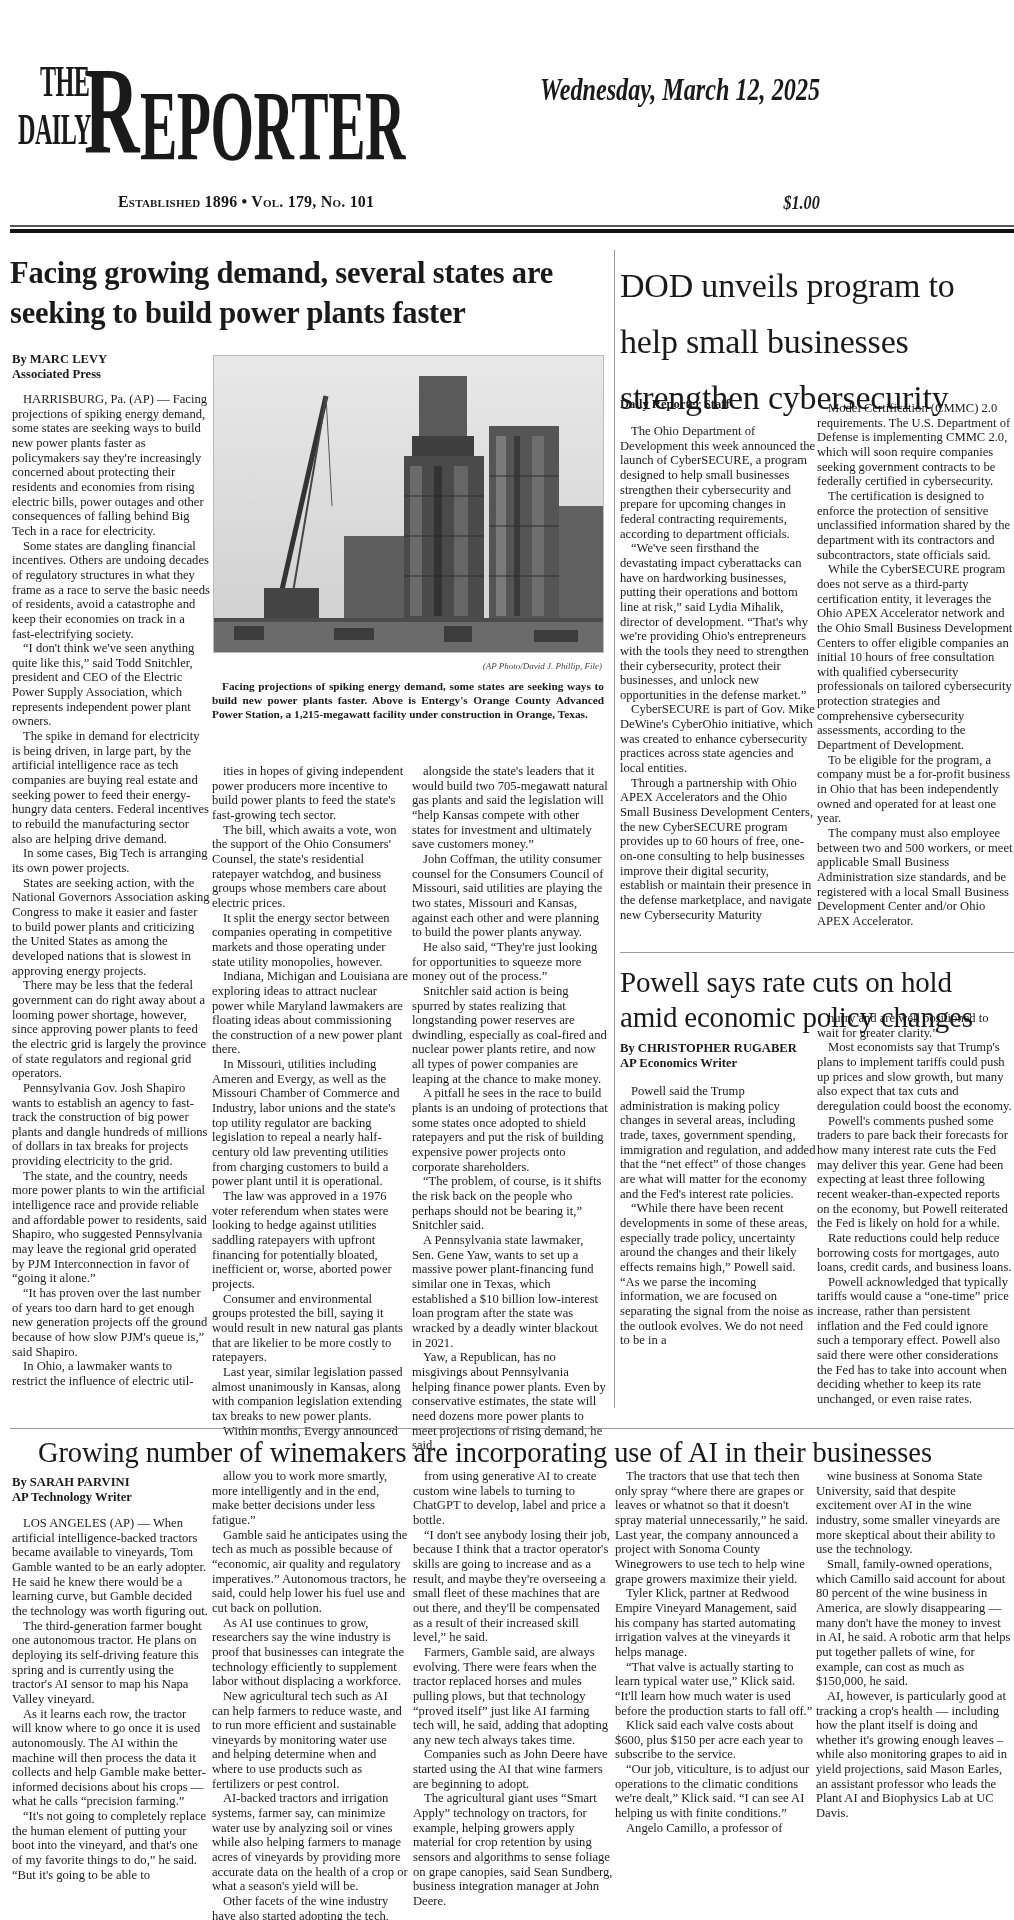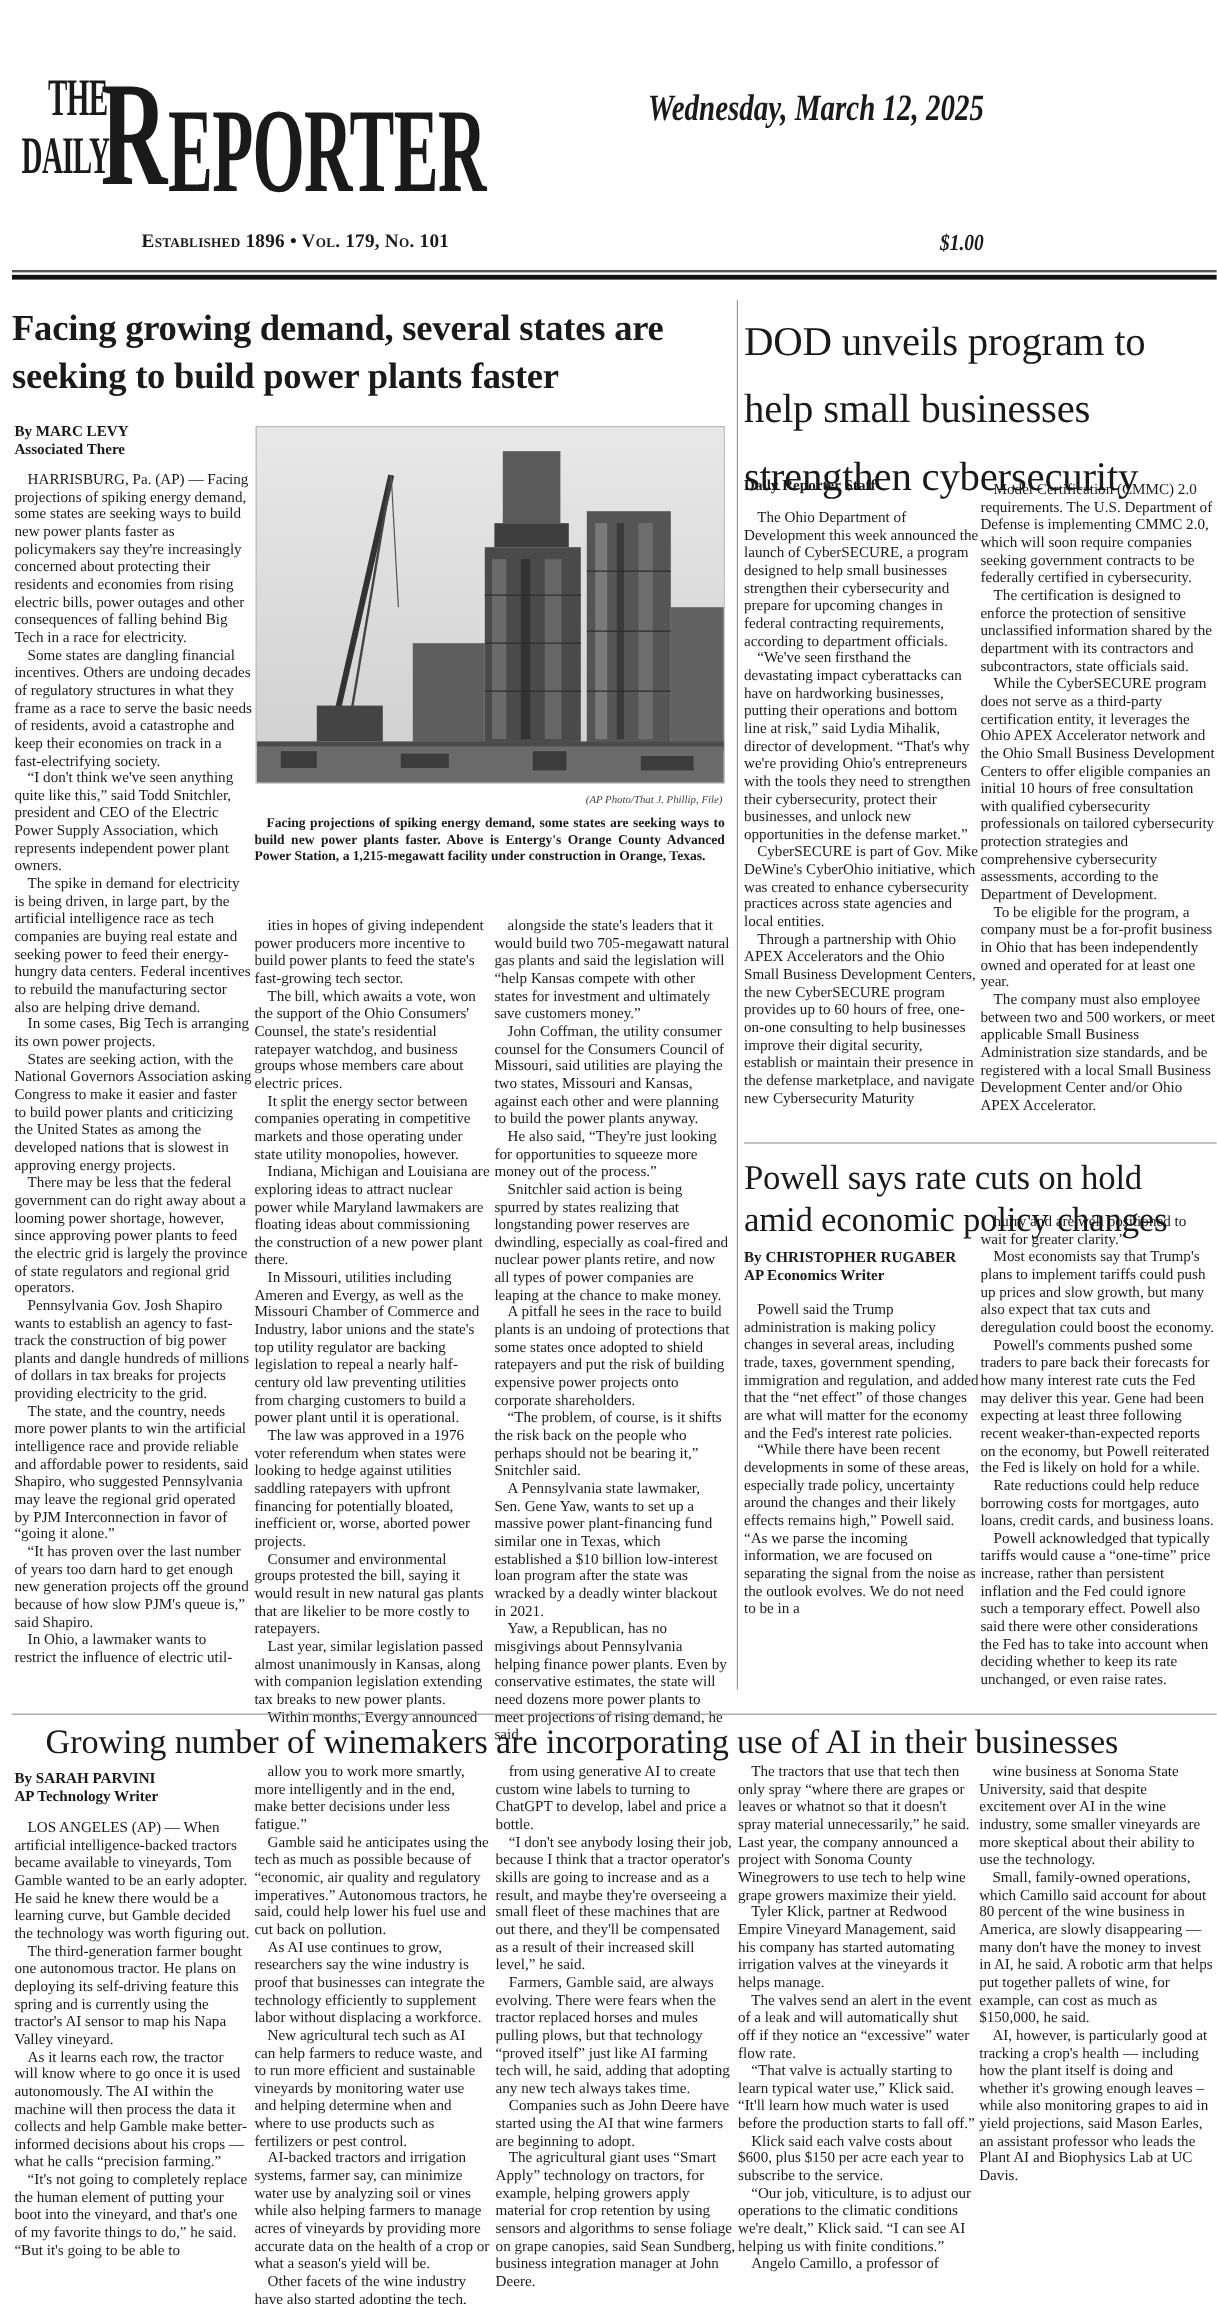--- a/index.html
+++ b/index.html
@@ -73,21 +73,21 @@
   <div class="established">Established 1896 • Vol. 179, No. 101</div>
   <div class="date">Wednesday, March 12, 2025</div>
   <div class="price">$1.00</div>
   <div class="rule-double"></div>
 </header>
 
 <article>
   <h1 class="lead-headline">Facing growing demand, several states are seeking to build power plants faster</h1>
   <div class="col byline lead-byline">
     <div>By MARC LEVY</div>
-    <div>Associated There</div>
+    <div>Associated Press</div>
   </div>
   <div class="col body-text lead-col1">
       <p>HARRISBURG, Pa. (AP) — Facing projections of spiking energy demand, some states are seeking ways to build new power plants faster as policymakers say they're increasingly concerned about protecting their residents and economies from rising electric bills, power outages and other consequences of falling behind Big Tech in a race for electricity.</p>
       <p>Some states are dangling financial incentives. Others are undoing decades of regulatory structures in what they frame as a race to serve the basic needs of residents, avoid a catastrophe and keep their economies on track in a fast-electrifying society.</p>
       <p>“I don't think we've seen anything quite like this,” said Todd Snitchler, president and CEO of the Electric Power Supply Association, which represents independent power plant owners.</p>
       <p>The spike in demand for electricity is being driven, in large part, by the artificial intelligence race as tech companies are buying real estate and seeking power to feed their energy-hungry data centers. Federal incentives to rebuild the manufacturing sector also are helping drive demand.</p>
       <p>In some cases, Big Tech is arranging its own power projects.</p>
       <p>States are seeking action, with the National Governors Association asking Congress to make it easier and faster to build power plants and criticizing the United States as among the developed nations that is slowest in approving energy projects.</p>
       <p>There may be less that the federal government can do right away about a looming power shortage, however, since approving power plants to feed the electric grid is largely the province of state regulators and regional grid operators.</p>
       <p>Pennsylvania Gov. Josh Shapiro wants to establish an agency to fast-track the construction of big power plants and dangle hundreds of millions of dollars in tax breaks for projects providing electricity to the grid.</p>
@@ -137,21 +137,21 @@
       <rect x="0" y="262" width="391" height="36" fill="#6b6b6b"></rect>
       <rect x="0" y="262" width="391" height="4" fill="#4b4b4b"></rect>
       <g fill="#3c3c3c">
         <rect x="20" y="270" width="30" height="14"></rect>
         <rect x="120" y="272" width="40" height="12"></rect>
         <rect x="230" y="270" width="28" height="16"></rect>
         <rect x="320" y="274" width="44" height="12"></rect>
       </g>
     </svg>
   </figure>
-  <div class="photo-credit">(AP Photo/That J. Phillip, File)</div>
+  <div class="photo-credit">(AP Photo/David J. Phillip, File)</div>
   <div class="photo-caption">Facing projections of spiking energy demand, some states are seeking ways to build new power plants faster. Above is Entergy's Orange County Advanced Power Station, a 1,215-megawatt facility under construction in Orange, Texas.</div>
 
   <div class="col body-text lead-col2">
       <p>ities in hopes of giving independent power producers more incentive to build power plants to feed the state's fast-growing tech sector.</p>
       <p>The bill, which awaits a vote, won the support of the Ohio Consumers' Counsel, the state's residential ratepayer watchdog, and business groups whose members care about electric prices.</p>
       <p>It split the energy sector between companies operating in competitive markets and those operating under state utility monopolies, however.</p>
       <p>Indiana, Michigan and Louisiana are exploring ideas to attract nuclear power while Maryland lawmakers are floating ideas about commissioning the construction of a new power plant there.</p>
       <p>In Missouri, utilities including Ameren and Evergy, as well as the Missouri Chamber of Commerce and Industry, labor unions and the state's top utility regulator are backing legislation to repeal a nearly half-century old law preventing utilities from charging customers to build a power plant until it is operational.</p>
       <p>The law was approved in a 1976 voter referendum when states were looking to hedge against utilities saddling ratepayers with upfront financing for potentially bloated, inefficient or, worse, aborted power projects.</p>
       <p>Consumer and environmental groups protested the bill, saying it would result in new natural gas plants that are likelier to be more costly to ratepayers.</p>
@@ -236,21 +236,20 @@
   <div class="col body-text wine-col3">
       <p>from using generative AI to create custom wine labels to turning to ChatGPT to develop, label and price a bottle.</p>
       <p>“I don't see anybody losing their job, because I think that a tractor operator's skills are going to increase and as a result, and maybe they're overseeing a small fleet of these machines that are out there, and they'll be compensated as a result of their increased skill level,” he said.</p>
       <p>Farmers, Gamble said, are always evolving. There were fears when the tractor replaced horses and mules pulling plows, but that technology “proved itself” just like AI farming tech will, he said, adding that adopting any new tech always takes time.</p>
       <p>Companies such as John Deere have started using the AI that wine farmers are beginning to adopt.</p>
       <p>The agricultural giant uses “Smart Apply” technology on tractors, for example, helping growers apply material for crop retention by using sensors and algorithms to sense foliage on grape canopies, said Sean Sundberg, business integration manager at John Deere.</p>
     </div>
   <div class="col body-text wine-col4">
       <p>The tractors that use that tech then only spray “where there are grapes or leaves or whatnot so that it doesn't spray material unnecessarily,” he said. Last year, the company announced a project with Sonoma County Winegrowers to use tech to help wine grape growers maximize their yield.</p>
       <p>Tyler Klick, partner at Redwood Empire Vineyard Management, said his company has started automating irrigation valves at the vineyards it helps manage.</p>
-      <p>The valves send an alert in the event of a leak and will automatically shut off if they notice an “excessive” water flow rate.</p>
       <p>“That valve is actually starting to learn typical water use,” Klick said. “It'll learn how much water is used before the production starts to fall off.”</p>
       <p>Klick said each valve costs about $600, plus $150 per acre each year to subscribe to the service.</p>
       <p>“Our job, viticulture, is to adjust our operations to the climatic conditions we're dealt,” Klick said. “I can see AI helping us with finite conditions.”</p>
       <p>Angelo Camillo, a professor of</p>
     </div>
   <div class="col body-text wine-col5">
       <p>wine business at Sonoma State University, said that despite excitement over AI in the wine industry, some smaller vineyards are more skeptical about their ability to use the technology.</p>
       <p>Small, family-owned operations, which Camillo said account for about 80 percent of the wine business in America, are slowly disappearing — many don't have the money to invest in AI, he said. A robotic arm that helps put together pallets of wine, for example, can cost as much as $150,000, he said.</p>
       <p>AI, however, is particularly good at tracking a crop's health — including how the plant itself is doing and whether it's growing enough leaves – while also monitoring grapes to aid in yield projections, said Mason Earles, an assistant professor who leads the Plant AI and Biophysics Lab at UC Davis.</p>
     </div>

